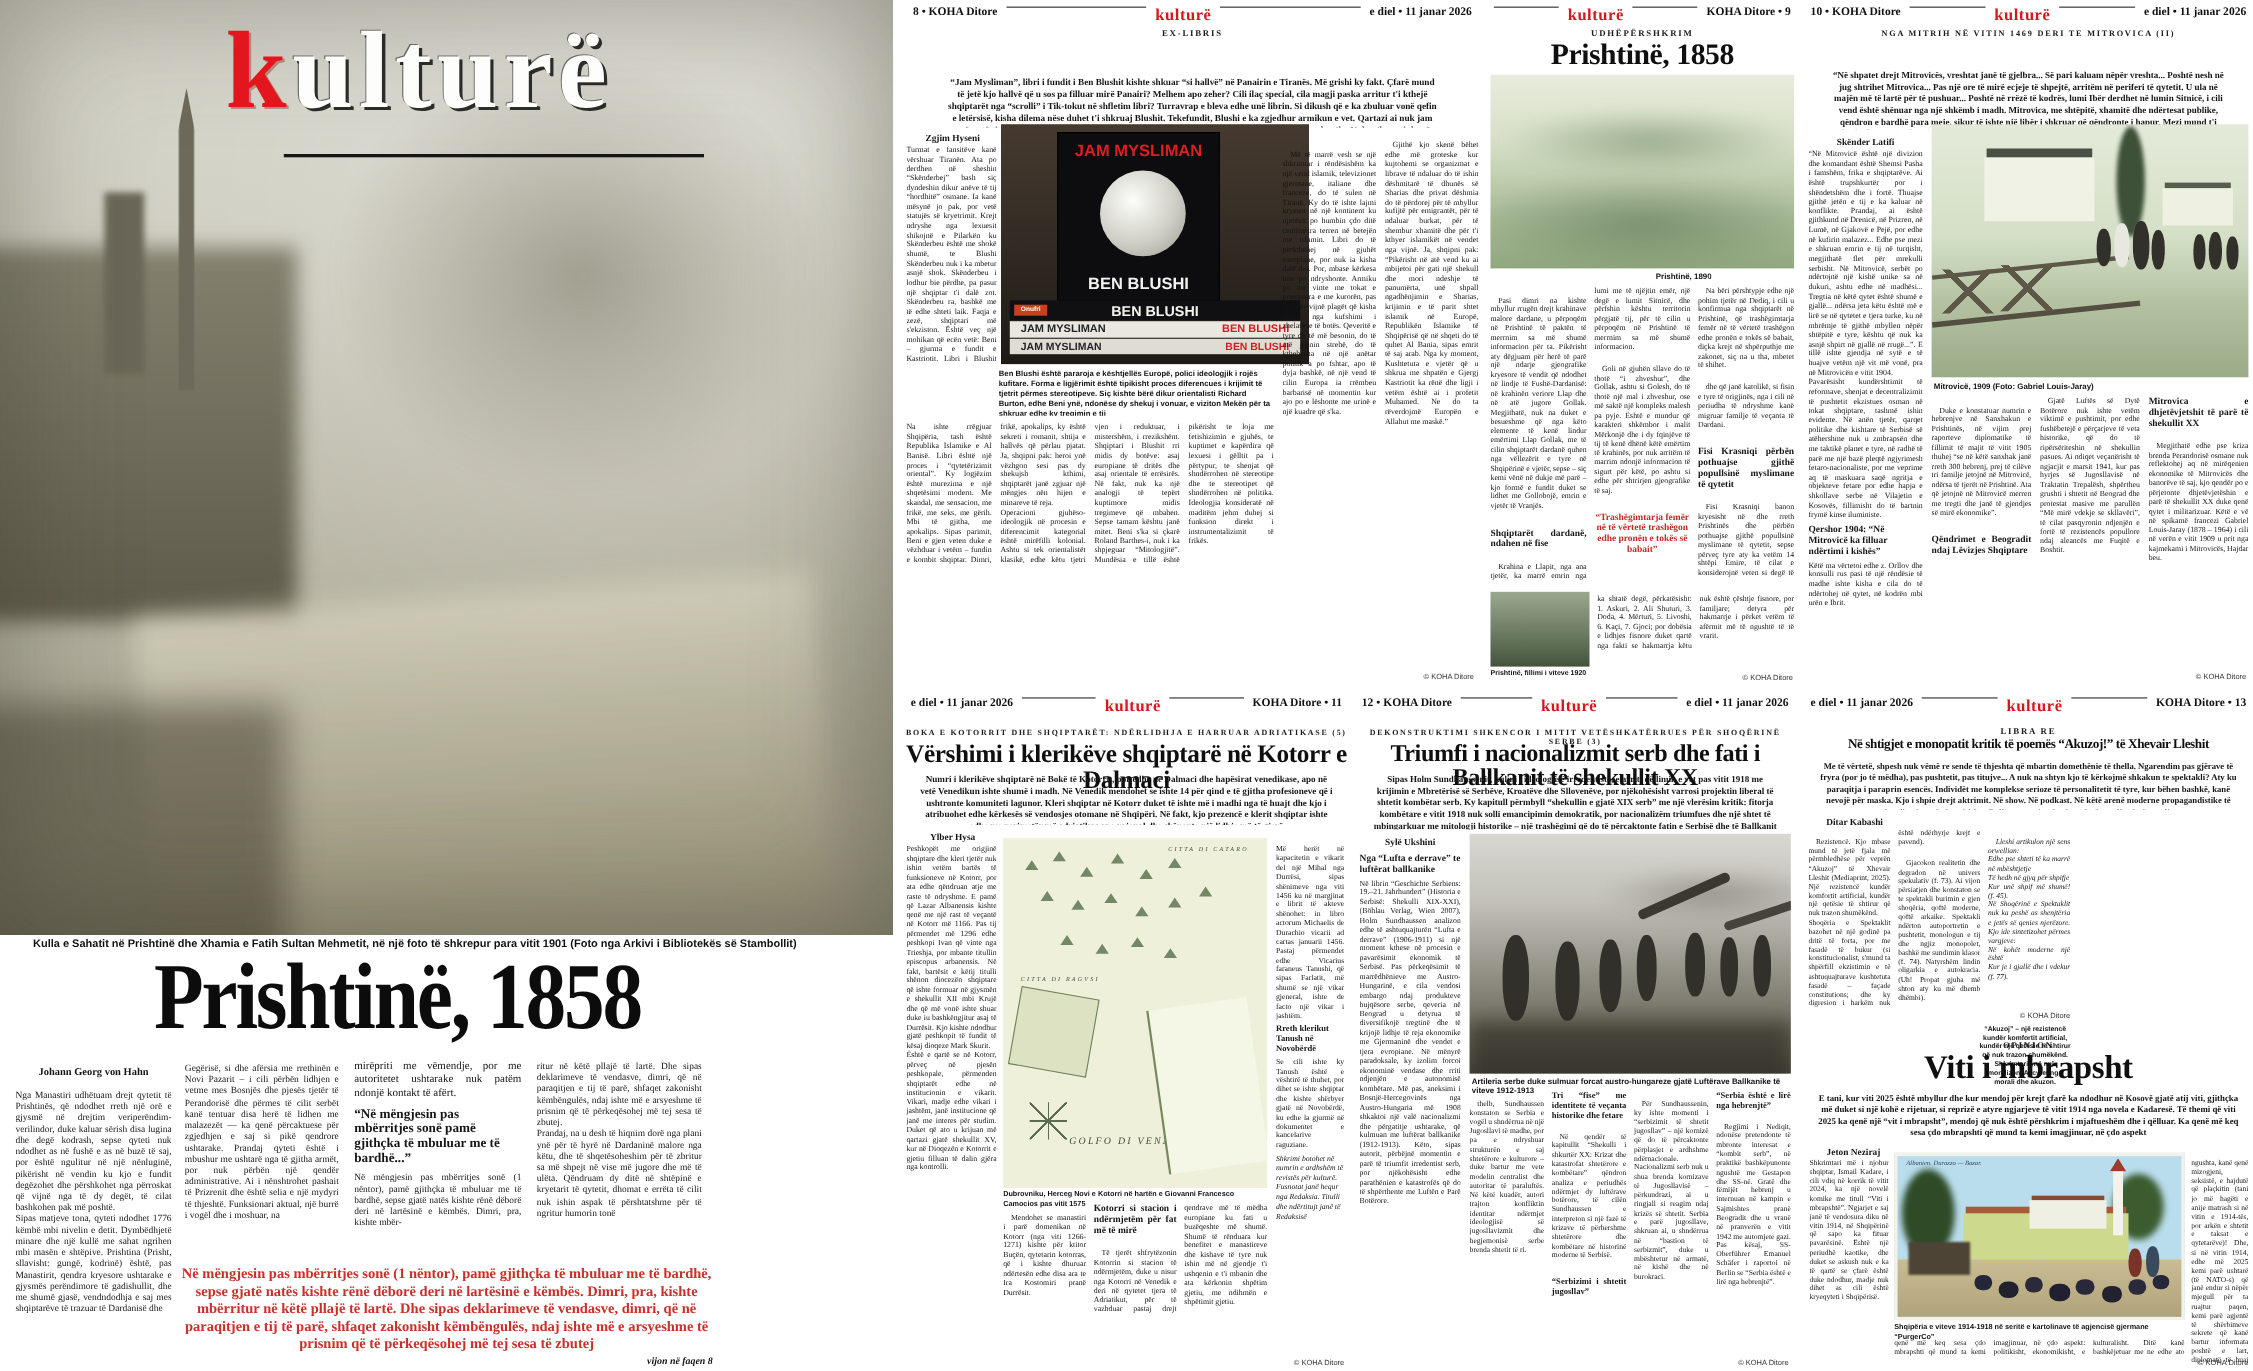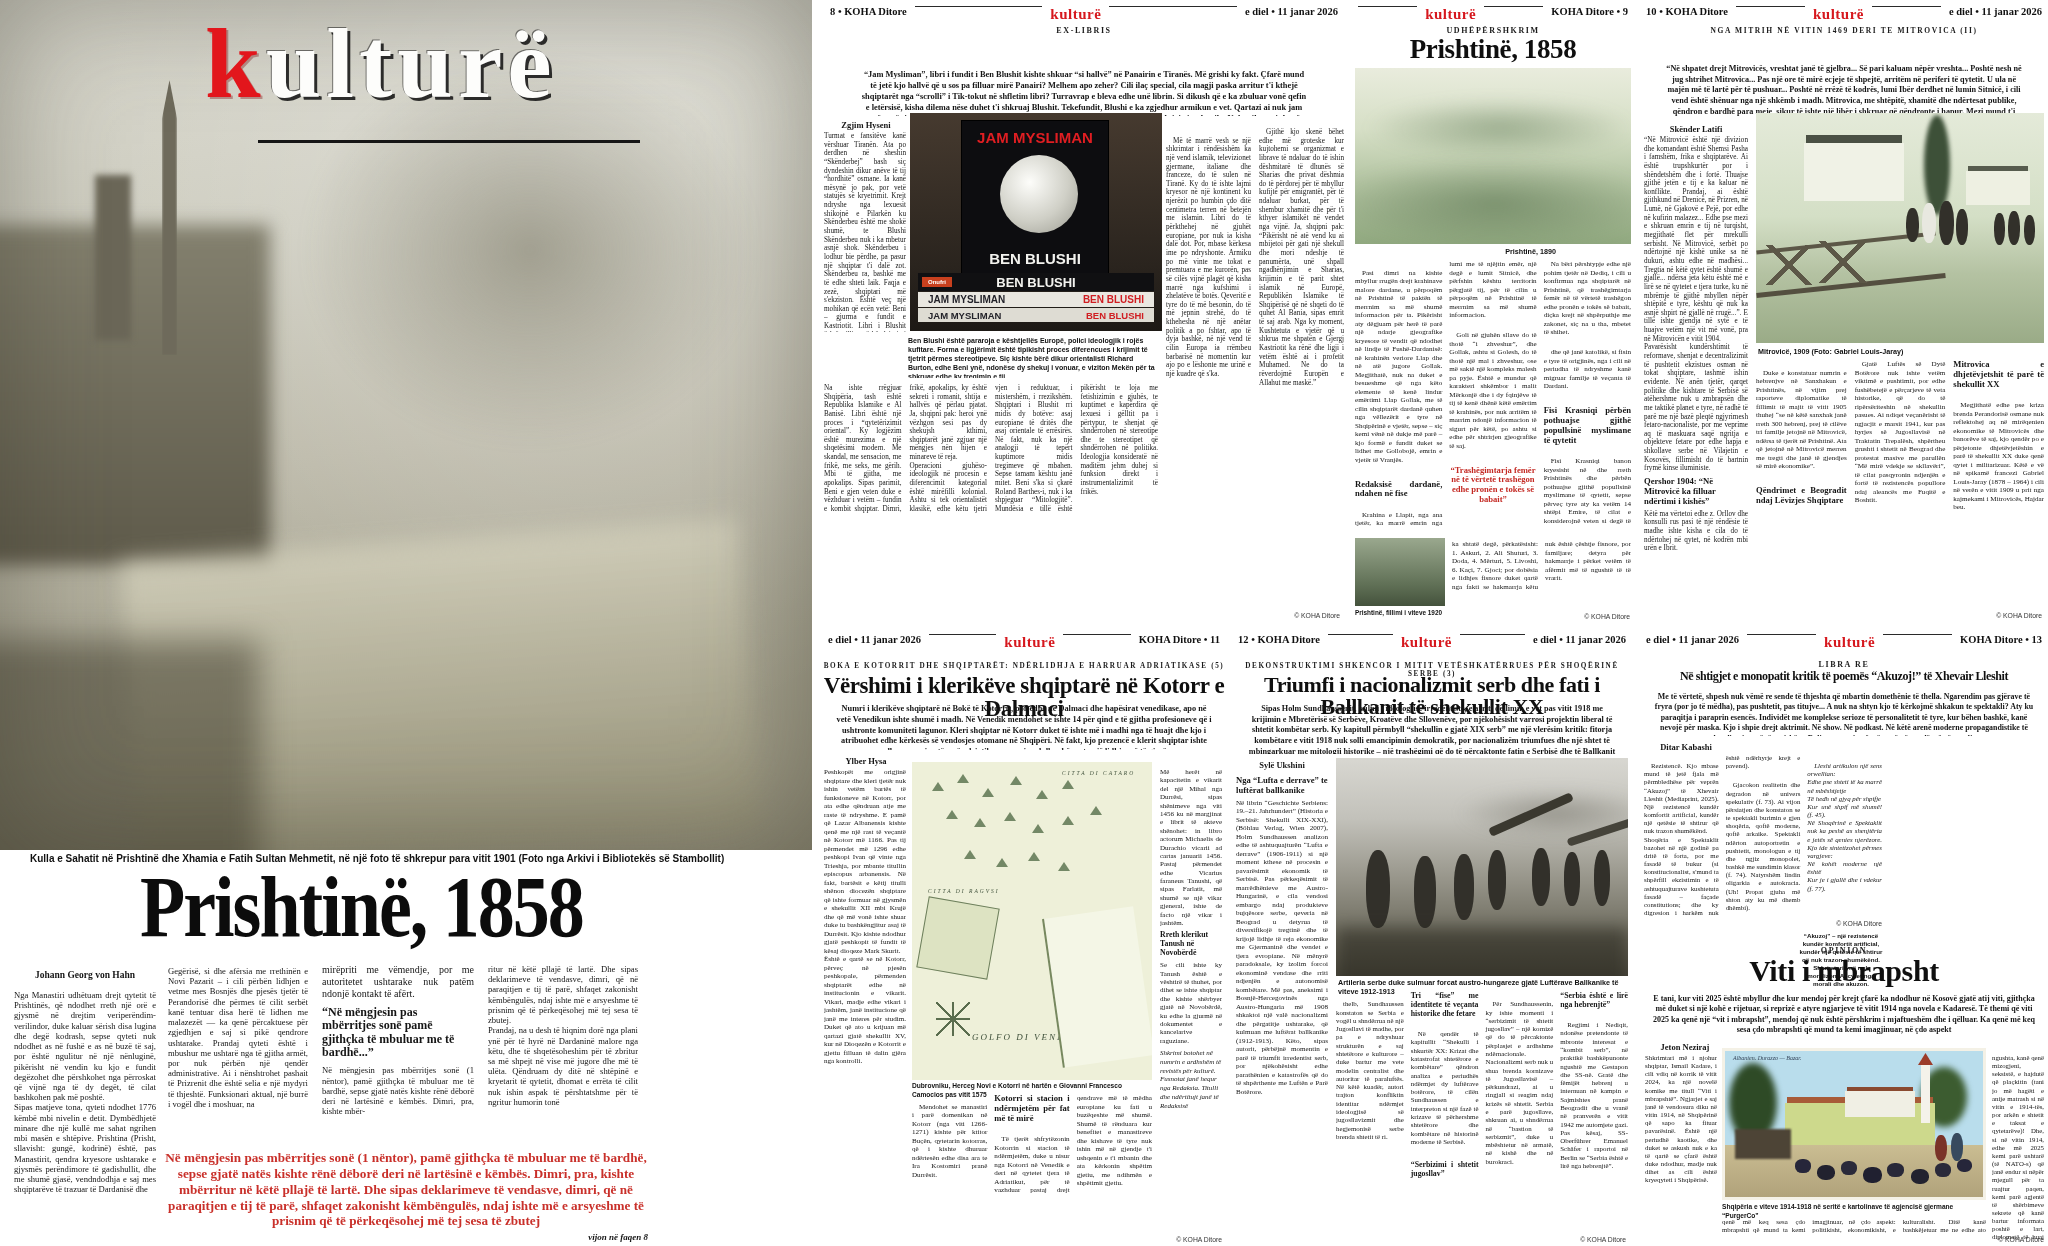--- a/index.html
+++ b/index.html
@@ -106,21 +106,21 @@
       <span class="rule"></span>
       <span class="brand">kulturë</span>
       <span class="rule"></span>
       <span class="pg">e diel • 11 janar 2026</span>
     </div>
     <div class="kicker" style="left:0;right:0;top:26px;">EX-LIBRIS</div>
     <div class="deck" style="left:38px;right:38px;top:70px;height:46px;font-size:8.4px;line-height:1.3;">“Jam Mysliman”, libri i fundit i Ben Blushit kishte shkuar “si hallvë” në Panairin e Tiranës. Më grishi ky fakt. Çfarë mund të jetë kjo hallvë që u sos pa filluar mirë Panairi? Melhem apo zeher? Cili ilaç special, cila magji paska arritur t'i kthejë shqiptarët nga “scrolli” i Tik-tokut në shfletim libri? Turravrap e bleva edhe unë librin. Si dikush që e ka zbuluar vonë qefin e letërsisë, kisha dilema nëse duhet t'i shkruaj Blushit. Tekefundit, Blushi e ka zgjedhur armikun e vet. Qartazi ai nuk jam unë as të tjerët si unë. Unë as nuk jam shkrimtar, as nuk jam hafëz. Një nerv prej aktivisti nuk m'la. Nuk m'la me i thanë vetit këqyre punën tande. Kur secili sheh punën e vet, kurrë asgjë s'ndodh</div>
     <div class="byline" style="left:2px;top:120px;width:84px;">Zgjim Hyseni</div>
     <div class="abs txt" style="left:2px;top:132px;width:82px;height:200px;font-size:7.2px;">Turmat e fansitëve kanë vërshuar Tiranën. Ata po derdhen në sheshin “Skënderbej” bash siç dyndeshin dikur anëve të tij “hordhitë” osmane. Ia kanë mësynë jo pak, por vetë statujës së kryetrimit. Krejt ndryshe nga lexuesit shikojnë e Pilarkën ku Skënderbeu është me shokë shumë, te Blushi Skënderbeu nuk i ka mbetur asnjë shok. Skënderbeu i lodhur bie përdhe, pa pasur një shqiptar t'i dalë zot. Skënderbeu ra, bashkë me të edhe shteti laik. Faqja e zezë, shqiptari më s'ekziston. Është veç një mohikan që ecën vetë: Beni – gjurma e fundit e Kastriotit. Libri i Blushit është trillim, së këndejmi ai nuk ka detyrë direkte ndaj raportit me realitetin.</div>
 
-    <div class="ph bookshelf" style="left:88px;top:113px;width:252px;height:218px;">
+    <div class="ph bookshelf" style="left:88px;top:113px;width:280px;height:218px;">
       <div class="abs" style="left:52px;top:8px;width:146px;height:152px;background:#0d0d10;box-shadow:0 0 0 1px #000;">
         <div class="abs" style="left:0;top:8px;width:100%;text-align:center;font:bold 15px 'Liberation Sans',sans-serif;color:#e01e22;">JAM MYSLIMAN</div>
         <div class="abs" style="left:38px;top:34px;width:78px;height:78px;border-radius:50%;background:radial-gradient(circle at 38% 35%,#fdfdfa,#cfcfc6 55%,#9a9a90);"></div>
         <div class="abs" style="left:0;bottom:6px;width:100%;text-align:center;font:bold 15px 'Liberation Sans',sans-serif;color:#f2f2ee;">BEN BLUSHI</div>
       </div>
       <div class="spine" style="top:160px;height:18px;background:#101012;">
         <span style="font:bold 13px 'Liberation Sans',sans-serif;color:#f3f3ef;margin:0 auto;">BEN BLUSHI</span>
       </div>
       <div class="spine" style="top:179px;height:15px;background:#e9e7e0;">
         <span style="font:bold 10px 'Liberation Sans',sans-serif;color:#23232a;">JAM MYSLIMAN</span>
@@ -155,21 +155,21 @@
     <div class="kicker" style="left:0;right:0;top:26px;">UDHËPËRSHKRIM</div>
     <div class="hl" style="left:0;right:0;top:36px;font-size:27px;">Prishtinë, 1858</div>
     <div class="ph green-ph" style="left:3px;top:68px;width:276px;height:176px;">
       <div class="blur" style="left:10px;top:30px;width:270px;height:60px;background:radial-gradient(ellipse,rgba(96,122,86,.5),transparent 70%);"></div>
       <div class="blur" style="left:-20px;top:90px;width:320px;height:90px;background:radial-gradient(ellipse,rgba(70,96,62,.45),transparent 72%);"></div>
     </div>
     <div class="abs cap" style="left:4px;top:247px;width:200px;text-align:right;">Prishtinë, 1890</div>
     <div class="abs" style="left:3px;top:260px;width:276px;height:272px;overflow:hidden;">
       <div class="txt mcol" style="column-count:3;column-gap:7px;height:272px;font-size:7.1px;">
         <p>Pasi dimri na kishte mbyllur rrugën drejt krahinave malore dardane, u përpoqëm në Prishtinë të paktën të merrnim sa më shumë informacion për ta. Pikërisht aty dëgjuam për herë të parë një ndarje gjeografike kryesore të vendit që ndodhet në lindje të Fushë-Dardanisë: në krahinën veriore Llap dhe në atë jugore Gollak. Megjithatë, nuk na duket e besueshme që nga këto elemente të kenë lindur emërtimi Llap Gollak, me të cilin shqiptarët dardanë quhen nga vëllezërit e tyre në Shqipërinë e vjetër, sepse – siç kemi vënë në dukje më parë – kjo formë e fundit duket se lidhet me Gollobojë, emrin e vjetër të Vranjës.</p>
-        <div class="sub">Redaksisë dardanë, ndahen në fise</div>
+        <div class="sub">Shqiptarët dardanë, ndahen në fise</div>
         <p>Krahina e Llapit, nga ana tjetër, ka marrë emrin nga lumi me të njëjtin emër, një degë e lumit Sitnicë, dhe përfshin kështu territorin përgjatë tij, për të cilin u përpoqëm në Prishtinë të merrnim sa më shumë informacion.</p>
         <p>Goli në gjuhën sllave do të thotë “i zhveshur”, dhe Gollak, ashtu si Golesh, do të thotë një mal i zhveshur, ose më saktë një kompleks malesh pa pyje. Është e mundur që karakteri shkëmbor i malit Mërkonjë dhe i dy fqinjëve të tij të kenë dhënë këtë emërtim të krahinës, por nuk arritëm të marrim ndonjë informacion të sigurt për këtë, po ashtu si edhe për shtrirjen gjeografike të saj.</p>
         <div class="sub redsub">“Trashëgimtarja femër në të vërtetë trashëgon edhe pronën e tokës së babait”</div>
         <p>Na bëri përshtypje edhe një pohim tjetër në Dediq, i cili u konfirmua nga shqiptarët në Prishtinë, që trashëgimtarja femër në të vërtetë trashëgon edhe pronën e tokës së babait, diçka krejt në shpërputhje me zakonet, siç na u tha, mbetet të shihet.</p>
         <p>dhe që janë katolikë, si fisin e tyre të origjinës, nga i cili në periudha të ndryshme kanë migruar familje të veçanta të Dardani.</p>
         <div class="sub">Fisi Krasniqi përbën pothuajse gjithë popullsinë myslimane të qytetit</div>
         <p>Fisi Krasniqi banon kryesisht në dhe rreth Prishtinës dhe përbën pothuajse gjithë popullsinë myslimane të qytetit, sepse përveç tyre aty ka vetëm 14 shtëpi Emire, të cilat e konsiderojnë veten si degë të fisit kryesor në Novobërdë. Këta Emirë banojnë këtu prej kohësh dhe gëzojnë respekt të veçantë ndër qytetarët.</p>
       </div>
     </div>
     <div class="ph town-ph" style="left:3px;top:538px;width:90px;height:68px;"></div>

